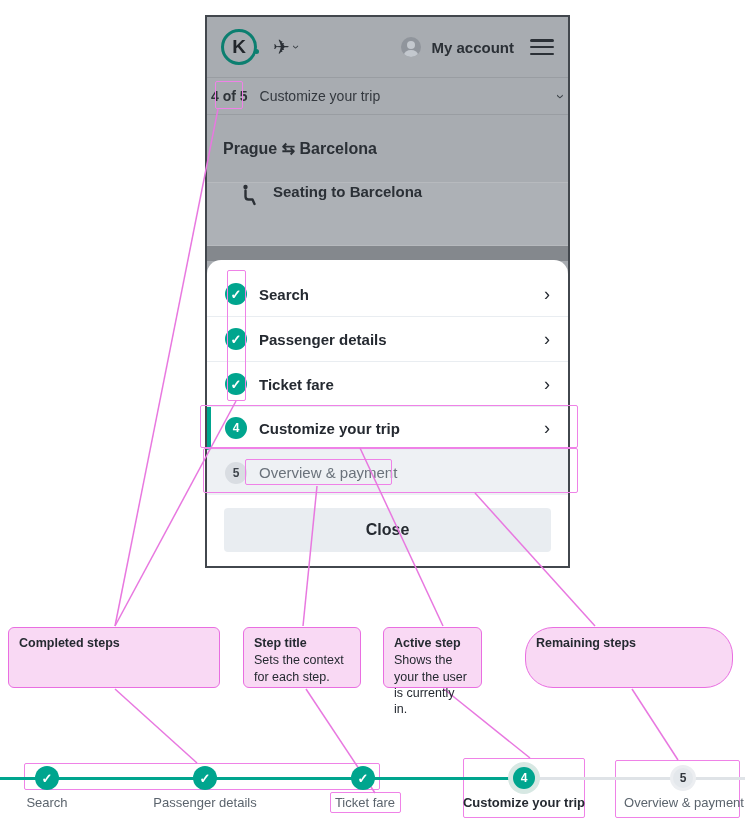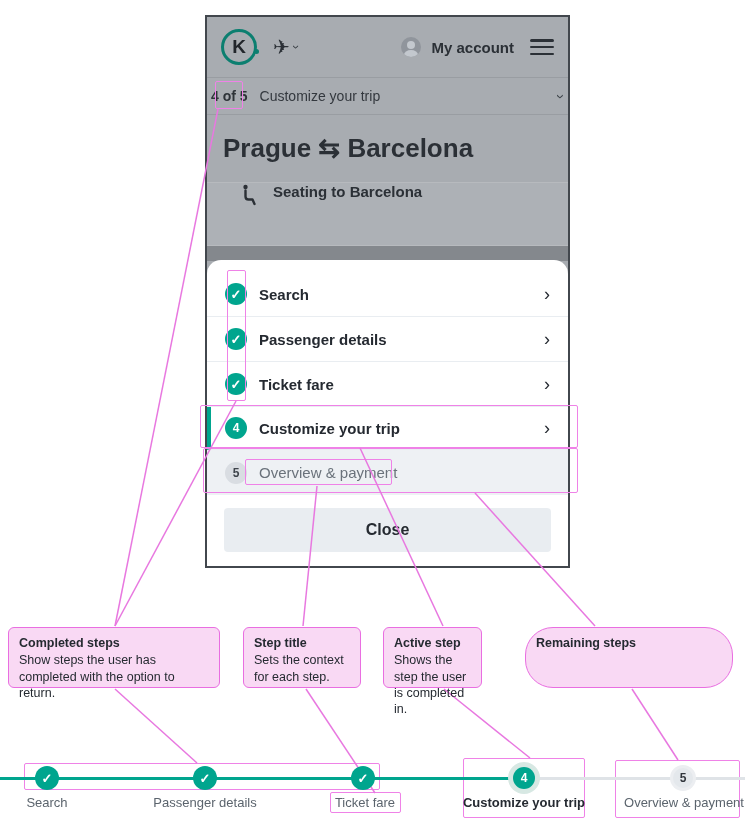--- a/index.html
+++ b/index.html
@@ -30,21 +30,21 @@
   .myacct{font-size:15px;font-weight:bold;color:#2b3036;}
   .burger{width:24px;height:16px;display:flex;flex-direction:column;justify-content:space-between;margin-left:6px;}
   .burger span{display:block;height:2.5px;background:#2b3036;border-radius:2px;}
 
   .p-crumb{height:36px;display:flex;align-items:center;padding:0 4px;
            border-bottom:1px solid #999da2;font-size:14px;color:#33383e;}
   .crumb-step{font-weight:bold;margin-right:12px;color:#2e3338;}
   .p-crumb .chev{margin-left:auto;color:#3a4046;}
 
   .p-title{height:67px;display:flex;align-items:center;padding:0 16px;
-           font-size:26px;font-weight:bold;color:#2b3036;}
+           font-size:16px;font-weight:bold;color:#2b3036;}
 
   .p-card{height:62px;display:flex;align-items:flex-start;padding:0 16px;
           background:#adb1b6;border-top:1px solid #b7babe;border-bottom:1px solid #b7babe;}
   .seat-icon{width:24px;height:24px;margin-left:14px;margin-right:12px;flex:0 0 auto;}
   .p-card .lbl{font-size:15px;font-weight:bold;color:#2b3036;}
 
   .p-strip{height:15px;background:#84888d;}
 
   .sheet{background:#fff;height:306px;border-radius:14px 14px 0 0;margin-top:-1px;
          position:relative;padding-top:12px;box-sizing:border-box;}
@@ -185,29 +185,28 @@
       <line x1="360" y1="448" x2="443" y2="626"></line>
       <line x1="444" y1="689" x2="530" y2="758"></line>
       <line x1="475" y1="493" x2="595" y2="626"></line>
       <line x1="632" y1="689" x2="678" y2="760"></line>
       <line x1="115" y1="689" x2="197" y2="763"></line>
     </g>
   </svg>
 
   <div class="callout" style="left:8px;top:627px;width:212px;">
     <div class="t">Completed steps</div>
-    <div>Show steps the user has completed with the option to return.</div>
   </div>
   <div class="callout" style="left:243px;top:627px;width:118px;">
     <div class="t">Step title</div>
     <div>Sets the context for each step.</div>
   </div>
   <div class="callout" style="left:383px;top:627px;width:99px;">
     <div class="t">Active step</div>
-    <div>Shows the step the user is completed in.</div>
+    <div>Shows the your the user is currently in.</div>
   </div>
   <div class="callout" style="left:525px;top:627px;width:208px;border-radius:28px;">
     <div class="t">Remaining steps</div>
   </div>
 
   <div class="line-teal"></div>
   <div class="line-gray"></div>
 
   <div class="bcirc bcheck" style="left:35px;top:766px;">✓</div>
   <div class="bcirc bcheck" style="left:193px;top:766px;">✓</div>

